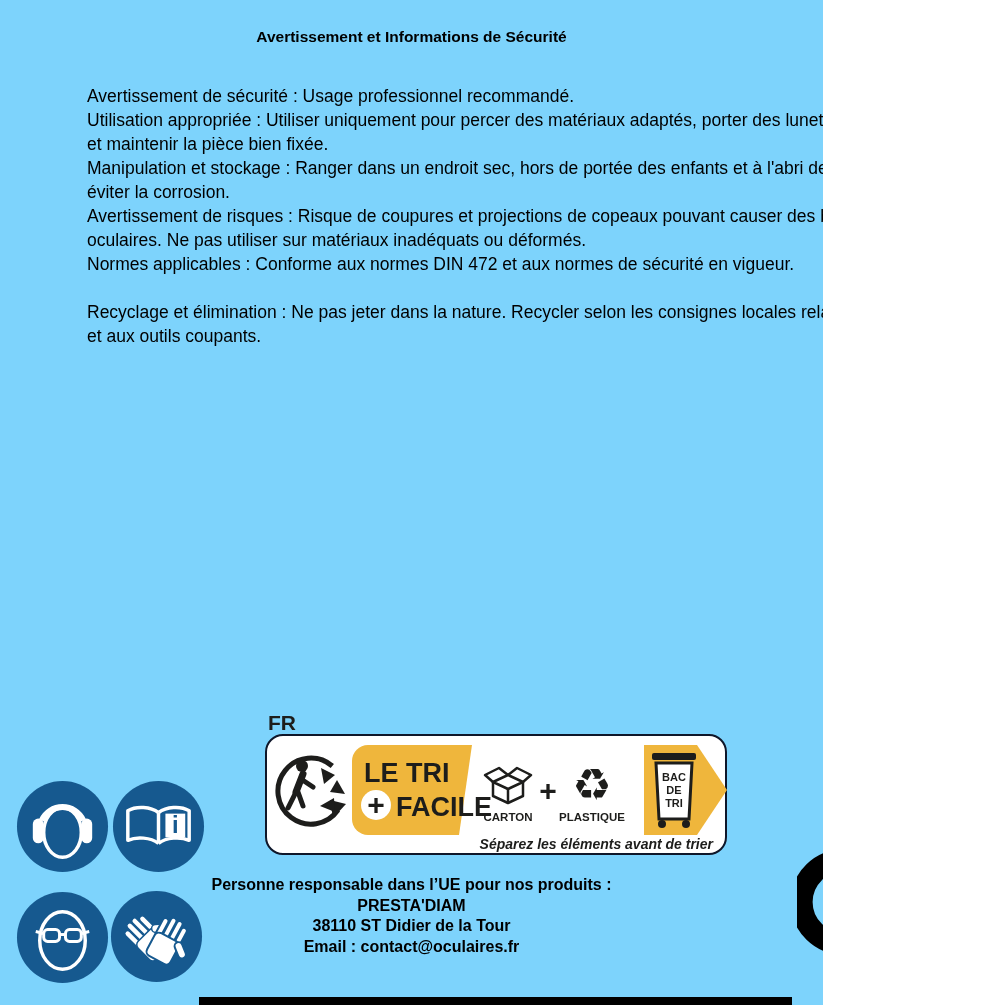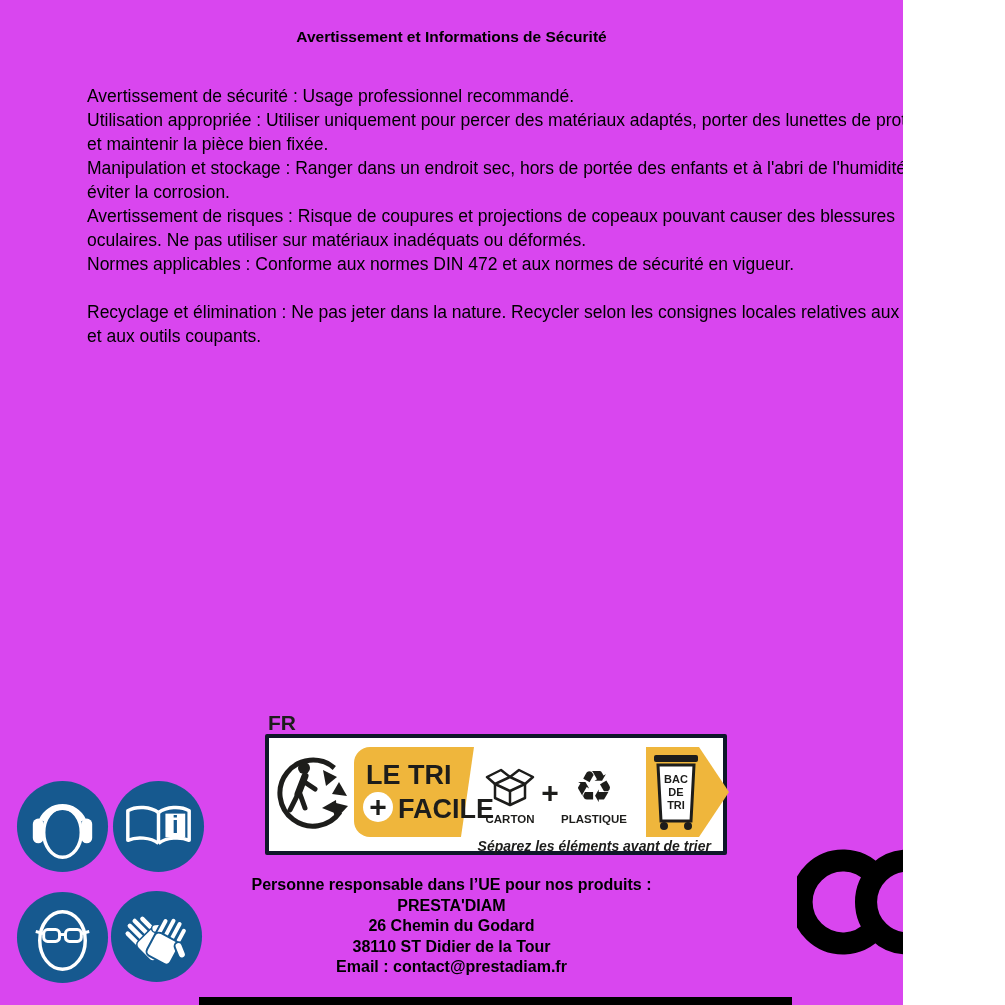--- a/index.html
+++ b/index.html
@@ -1,25 +1,25 @@
 <!DOCTYPE html>
 <html><head>
 <meta charset="utf-8">
 <style>
   html,body{margin:0;padding:0;background:#fff;}
-  .page{position:relative;width:903px;height:1005px;background:#d946ef;overflow:hidden;
+  .page{position:relative;width:823px;height:1005px;background:#7dd3fc;overflow:hidden;
         font-family:"Liberation Sans","DejaVu Sans",sans-serif;color:#000;}
   .abs{position:absolute;}
   .doc-title{top:28px;left:0;right:0;text-align:center;font-size:15.5px;font-weight:bold;}
   .body-text{top:84px;left:71px;width:876px;font-size:17.5px;line-height:24px;margin-left:16px;}
   .body-text p{margin:0;}
   .body-text p.gap-before{margin-top:24px;}
   .fr-label{left:268px;top:711px;font-size:21px;font-weight:bold;color:#1d1d1b;}
   .tri-box{left:265px;top:734px;width:462px;height:121px;background:#fff;
-           border:4px solid #0f172a;border-radius:2px;box-sizing:border-box;}
+           border:2px solid #0f172a;border-radius:18px;box-sizing:border-box;}
   .tagline{right:12px;top:100px;font-size:14px;font-style:italic;font-weight:bold;color:#1d1d1b;}
   .resp-block{left:0;right:0;top:875px;text-align:center;font-weight:bold;
               font-size:16px;line-height:20.6px;}
   .black-bar{left:199px;top:997px;width:593px;height:8px;background:#000;}
   svg text{font-family:"Liberation Sans","DejaVu Sans",sans-serif;}
 </style>
 </head>
 <body>
 
 <div class="page">
@@ -141,23 +141,22 @@
       <rect x="1" y="-24" width="6" height="26" rx="3"></rect>
       <rect x="8" y="-20" width="6" height="22" rx="3"></rect>
       <rect x="-13" y="-4" width="27" height="26" rx="5"></rect>
       <rect x="10" y="-6" width="17" height="8" rx="4" transform="rotate(40 12 -2)"></rect>
     </g>
   </svg>
 
   <div class="abs resp-block">
     <div>Personne responsable dans l’UE pour nos produits :</div>
     <div>PRESTA'DIAM</div>
-    <div>26 Chemin du Godard</div>
     <div>38110 ST Didier de la Tour</div>
-    <div>Email : contact@prestadiam.fr</div>
+    <div>Email : contact@oculaires.fr</div>
   </div>
 
   <svg class="abs" style="left:797px;top:845px;" width="152" height="114" viewBox="0 0 165 114" role="img" aria-label="CE">
     <g fill="none" stroke="#000" stroke-width="24">
       <path d="M83.4,26.9 A45,45 0 1 0 83.4,87.1"></path>
       <path d="M153.4,26.9 A45,45 0 1 0 153.4,87.1"></path>
       <path d="M120,57 L152,57"></path>
     </g>
   </svg>
 

